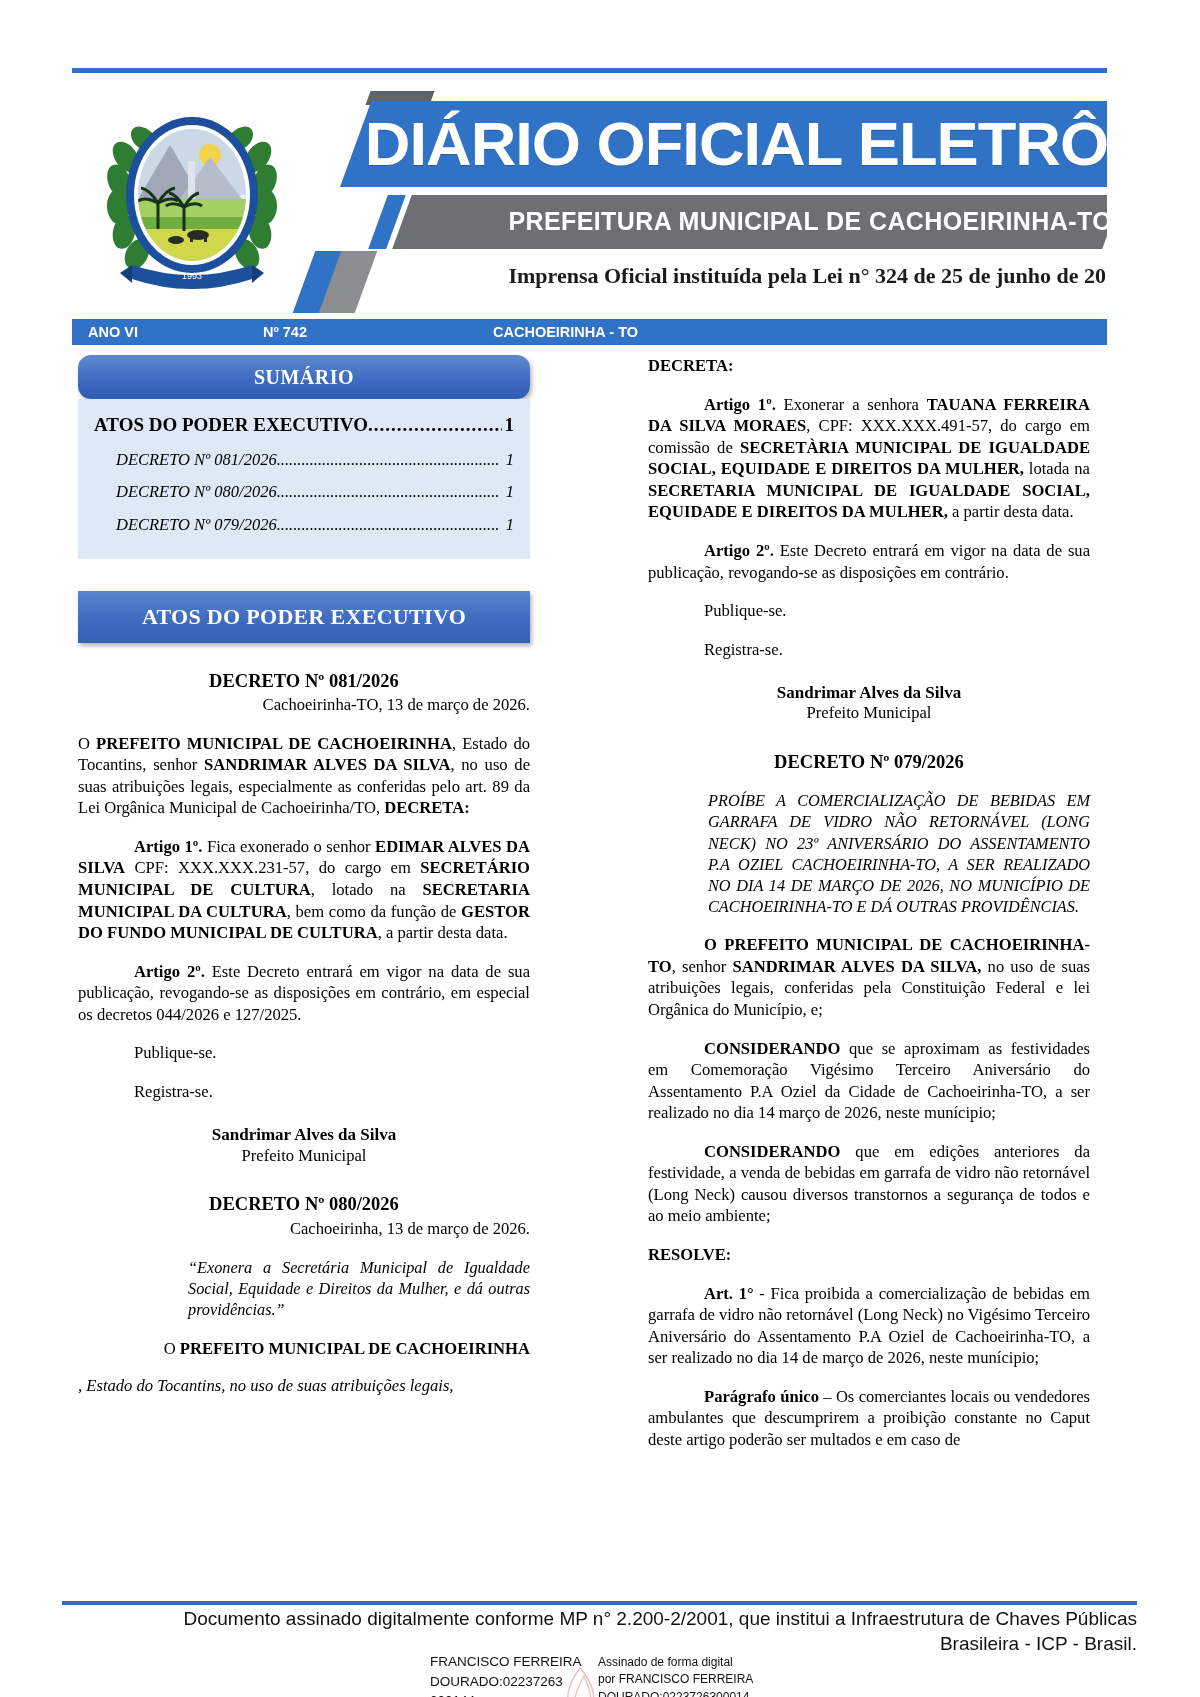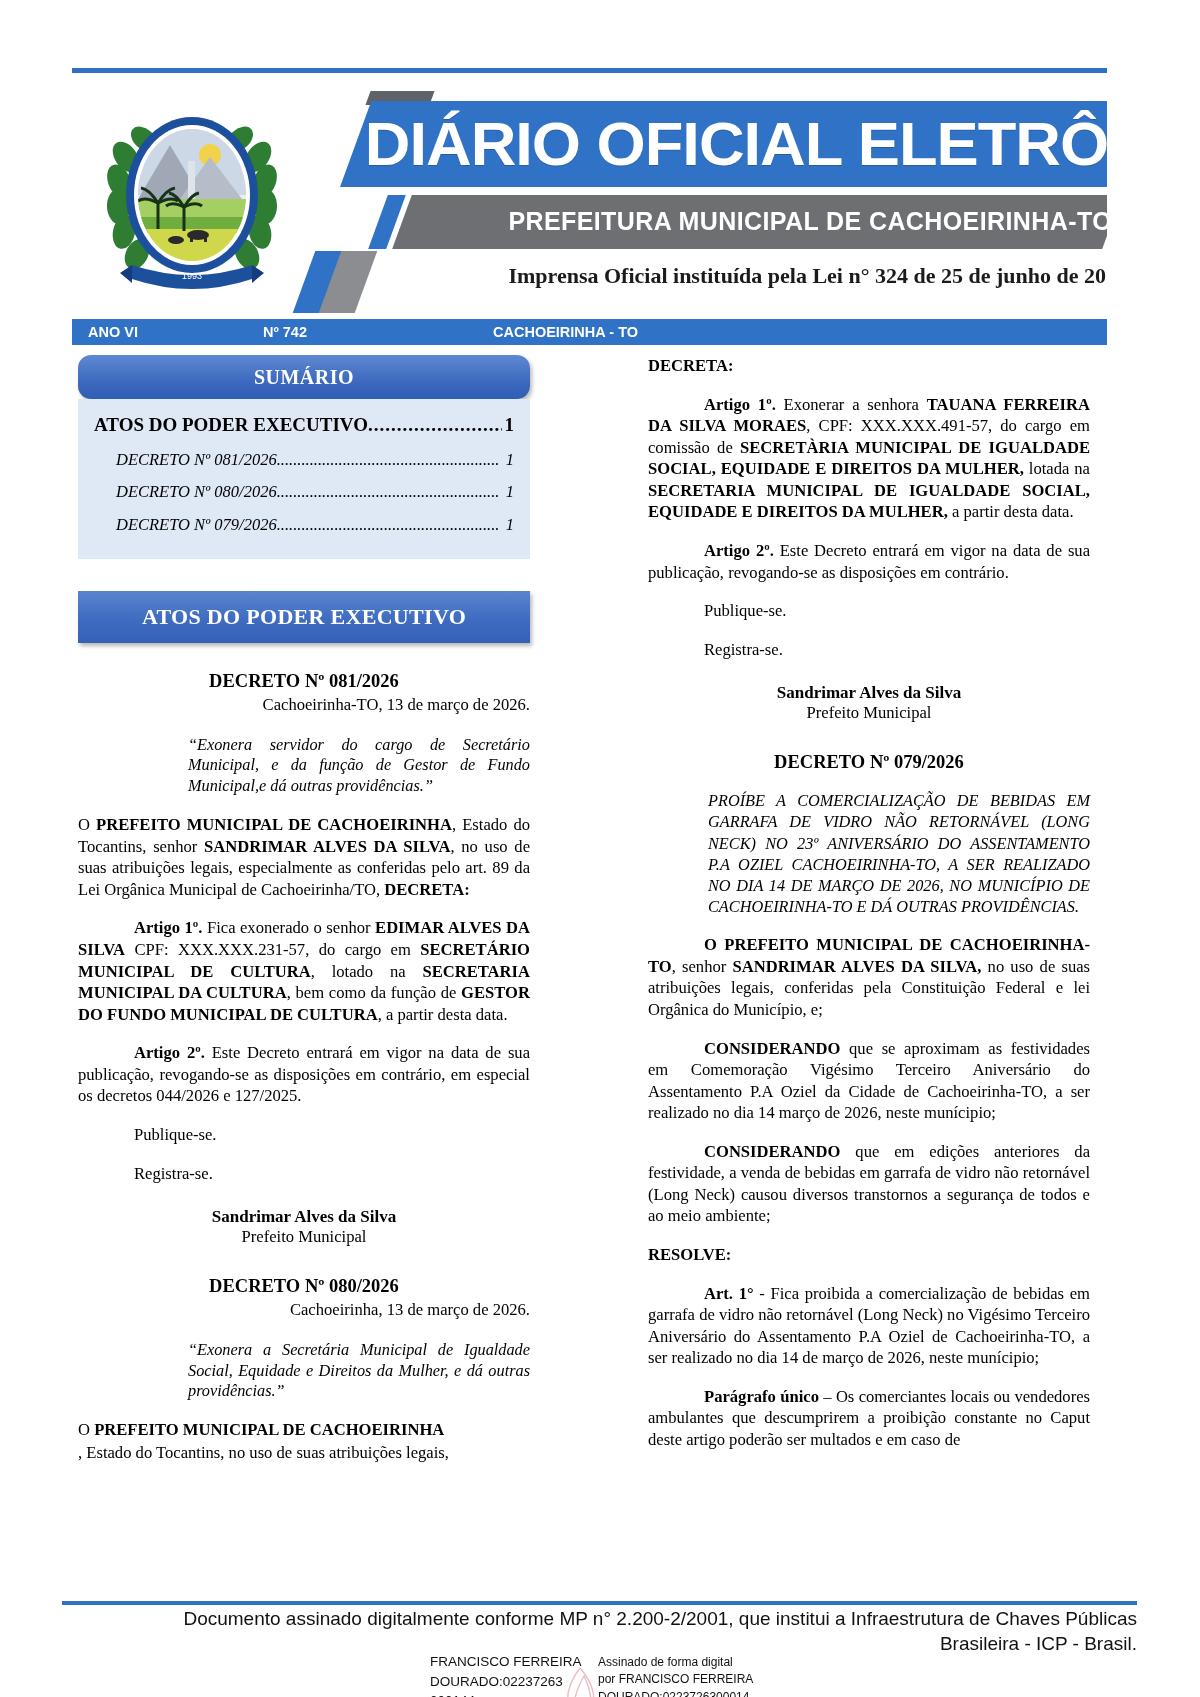--- a/index.html
+++ b/index.html
@@ -182,21 +182,21 @@
     font-size:16.3px;line-height:1.28;
   }
   .ementa-r{
     font-style:italic;text-align:justify;
     margin:16px 0 0 60px;
     font-size:16.3px;line-height:1.30;
   }
   p.para{margin:17px 0 0 0;text-indent:0;}
   p.para.ind{text-indent:56px;}
   b{font-weight:700;}
-  .center{text-align:left;}
+  .center{text-align:right;}
   .sig{
     text-align:center;margin-top:22px;line-height:1.25;
   }
   .sig .nm{font-weight:700;font-size:17px;}
   .sig .rl{font-size:16.6px;}
 
   
   .footer-rule{
     position:absolute;left:62px;top:1601px;width:1075px;height:4px;
     background:#2f6fc4;
@@ -346,21 +346,20 @@
         <span class="lbl">DECRETO Nº 079/2026</span>
         <span class="dots">......................................................</span>
         <span class="pg">1</span>
       </div>
     </div>
 
     <div class="atos-banner">ATOS DO PODER EXECUTIVO</div>
 
     <div class="dec-title">DECRETO Nº 081/2026</div>
     <div class="dec-date">Cachoeirinha-TO, 13 de março de 2026.</div>
-    <div class="ementa">“Exonera servidor do cargo de Secretário Municipal, e da função de Gestor de Fundo Municipal,e dá outras providências.”</div>
 
     <p class="para">
       <span>O </span><b>PREFEITO MUNICIPAL DE CACHOEIRINHA</b><span>, Estado do Tocantins, senhor </span><b>SANDRIMAR ALVES DA SILVA</b><span>, no uso de suas atribuições legais, especialmente as conferidas pelo art. 89 da Lei Orgânica Municipal de Cachoeirinha/TO,</span>
       <b>DECRETA:</b>
     </p>
 
     <p class="para ind">
       <b>Artigo 1º.</b><span> Fica exonerado o senhor </span><b>EDIMAR ALVES DA SILVA</b><span> CPF: XXX.XXX.231-57, do cargo em </span><b>SECRETÁRIO MUNICIPAL DE CULTURA</b><span>, lotado na </span><b>SECRETARIA MUNICIPAL DA CULTURA</b><span>, bem como da função de </span><b>GESTOR DO FUNDO MUNICIPAL DE CULTURA</b><span>, a partir desta data.</span>
     </p>
 
@@ -376,21 +375,21 @@
       <div class="rl">Prefeito Municipal</div>
     </div>
 
     <div class="dec-title">DECRETO Nº 080/2026</div>
     <div class="dec-date">Cachoeirinha, 13 de março de 2026.</div>
     <div class="ementa">“Exonera a Secretária Municipal de Igualdade Social, Equidade e Direitos da Mulher, e dá outras providências.”</div>
 
     <p class="para center">
       <span>O </span><b>PREFEITO MUNICIPAL DE CACHOEIRINHA</b>
     </p>
-    <p class="para" style="margin-top:1px;text-align:left;">, Estado do Tocantins, no uso de suas atribuições legais,</p>
+    <p class="para" style="margin-top:16px;text-align:left;font-style:italic;">, Estado do Tocantins, no uso de suas atribuições legais,</p>
   </div>
 
   <div class="col col-right">
 
     <p class="para" style="margin-top:0;">
       <b>DECRETA:</b>
     </p>
 
     <p class="para ind">
       <b>Artigo 1º.</b><span> Exonerar a senhora </span><b>TAUANA FERREIRA DA SILVA MORAES</b><span>, CPF: XXX.XXX.491-57, do cargo em comissão de </span><b>SECRETÀRIA MUNICIPAL DE IGUALDADE SOCIAL, EQUIDADE E DIREITOS DA MULHER,</b><span> lotada na </span><b>SECRETARIA MUNICIPAL DE IGUALDADE SOCIAL, EQUIDADE E DIREITOS DA MULHER,</b><span> a partir desta data.</span>

